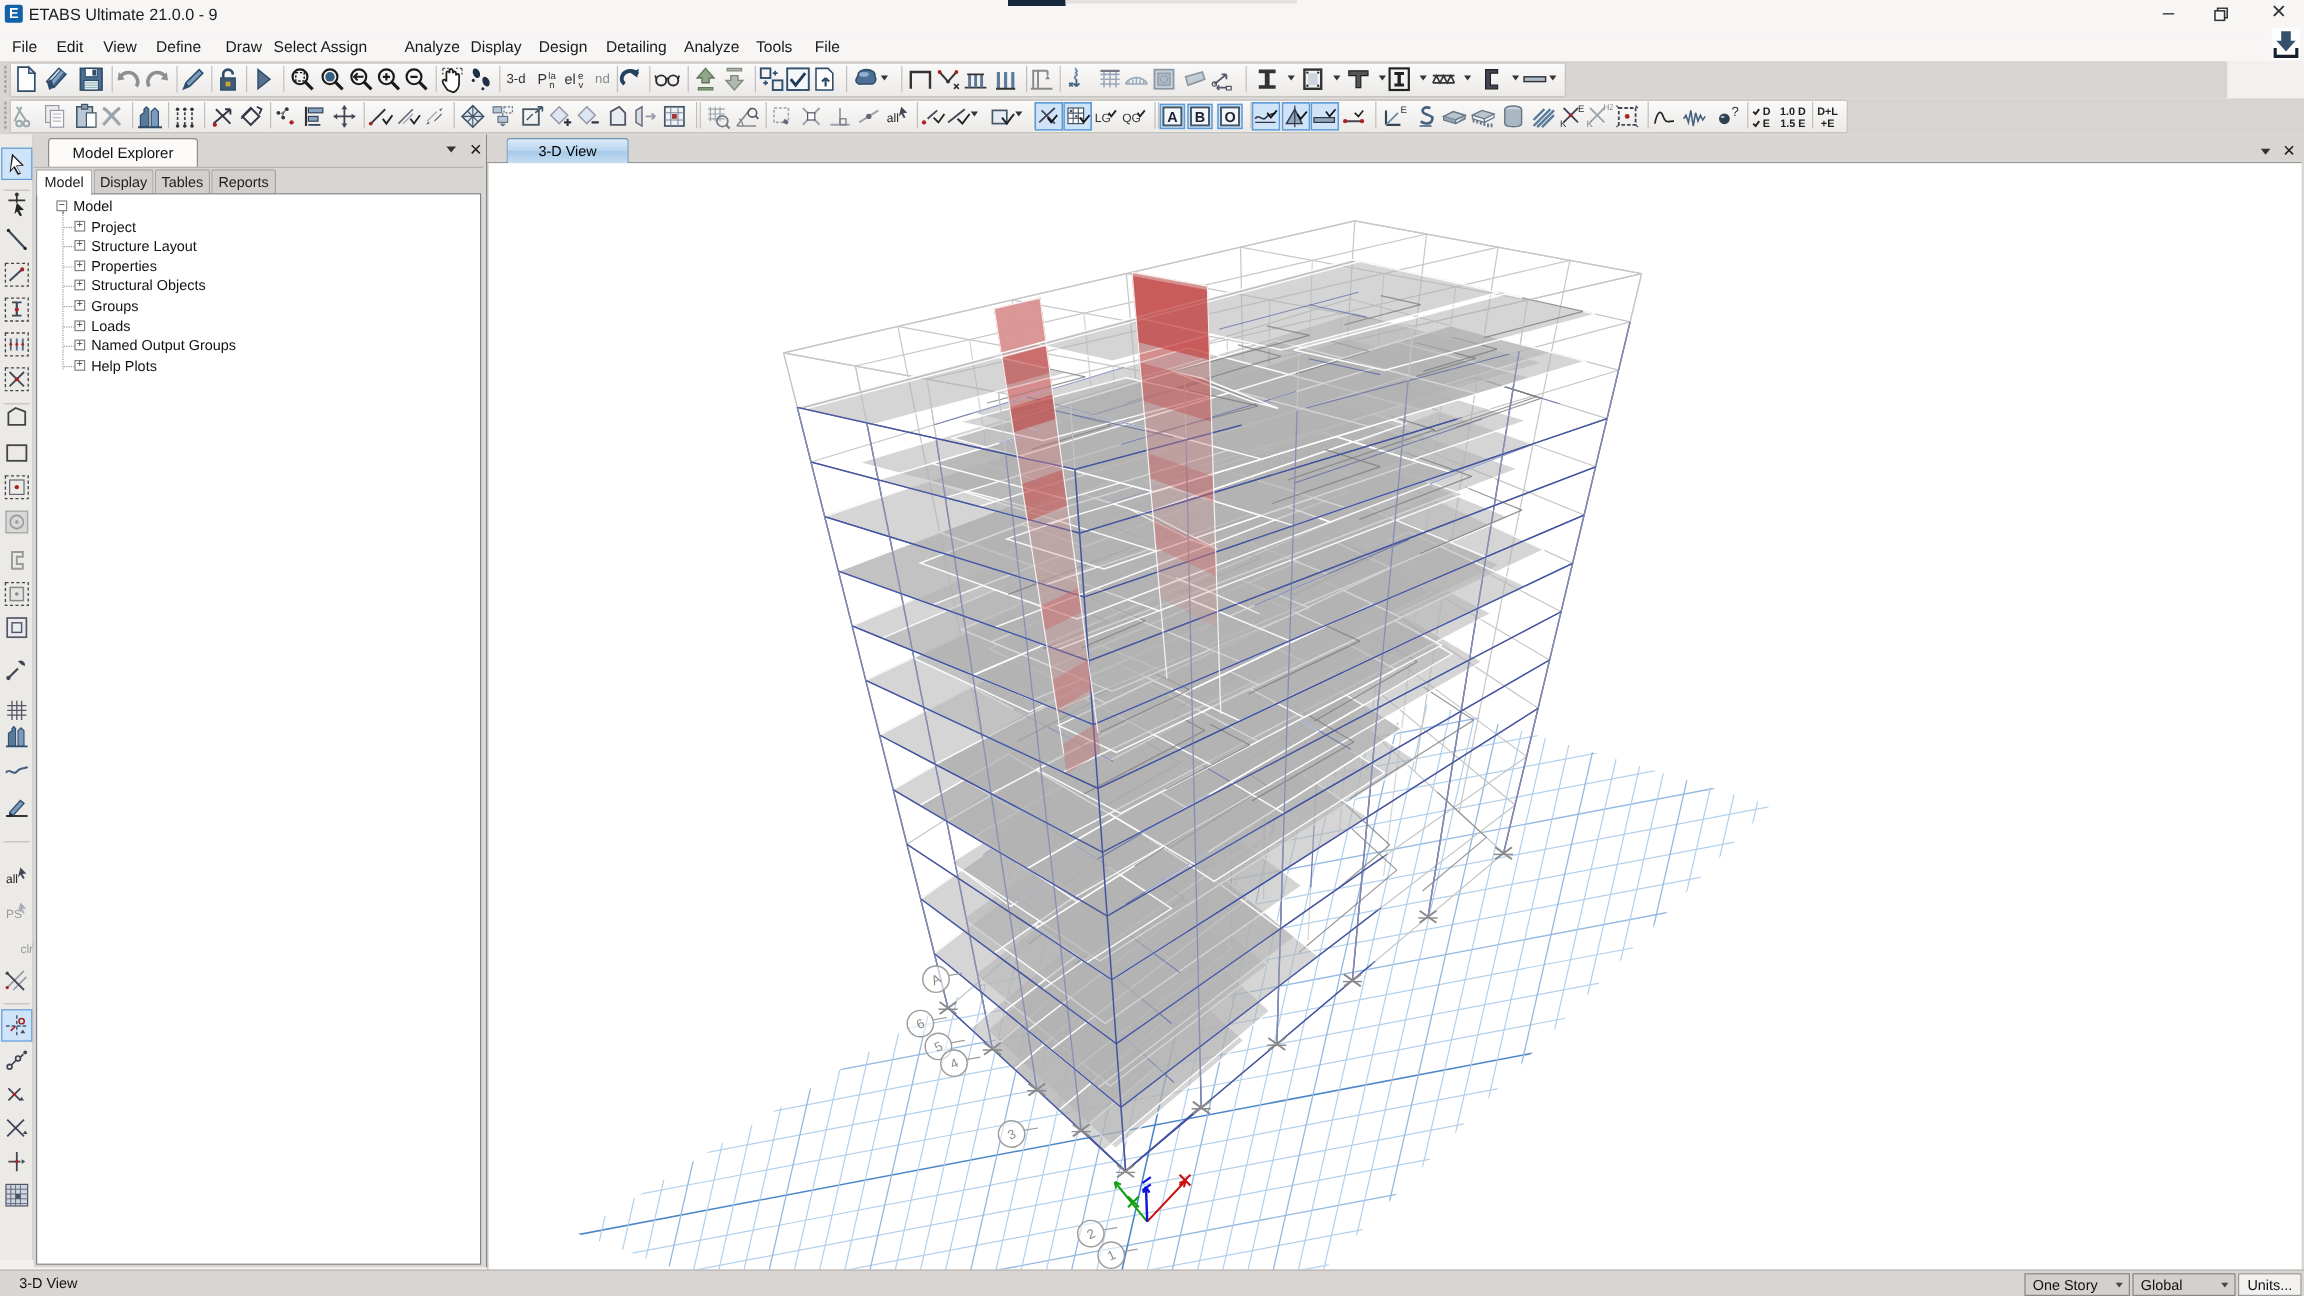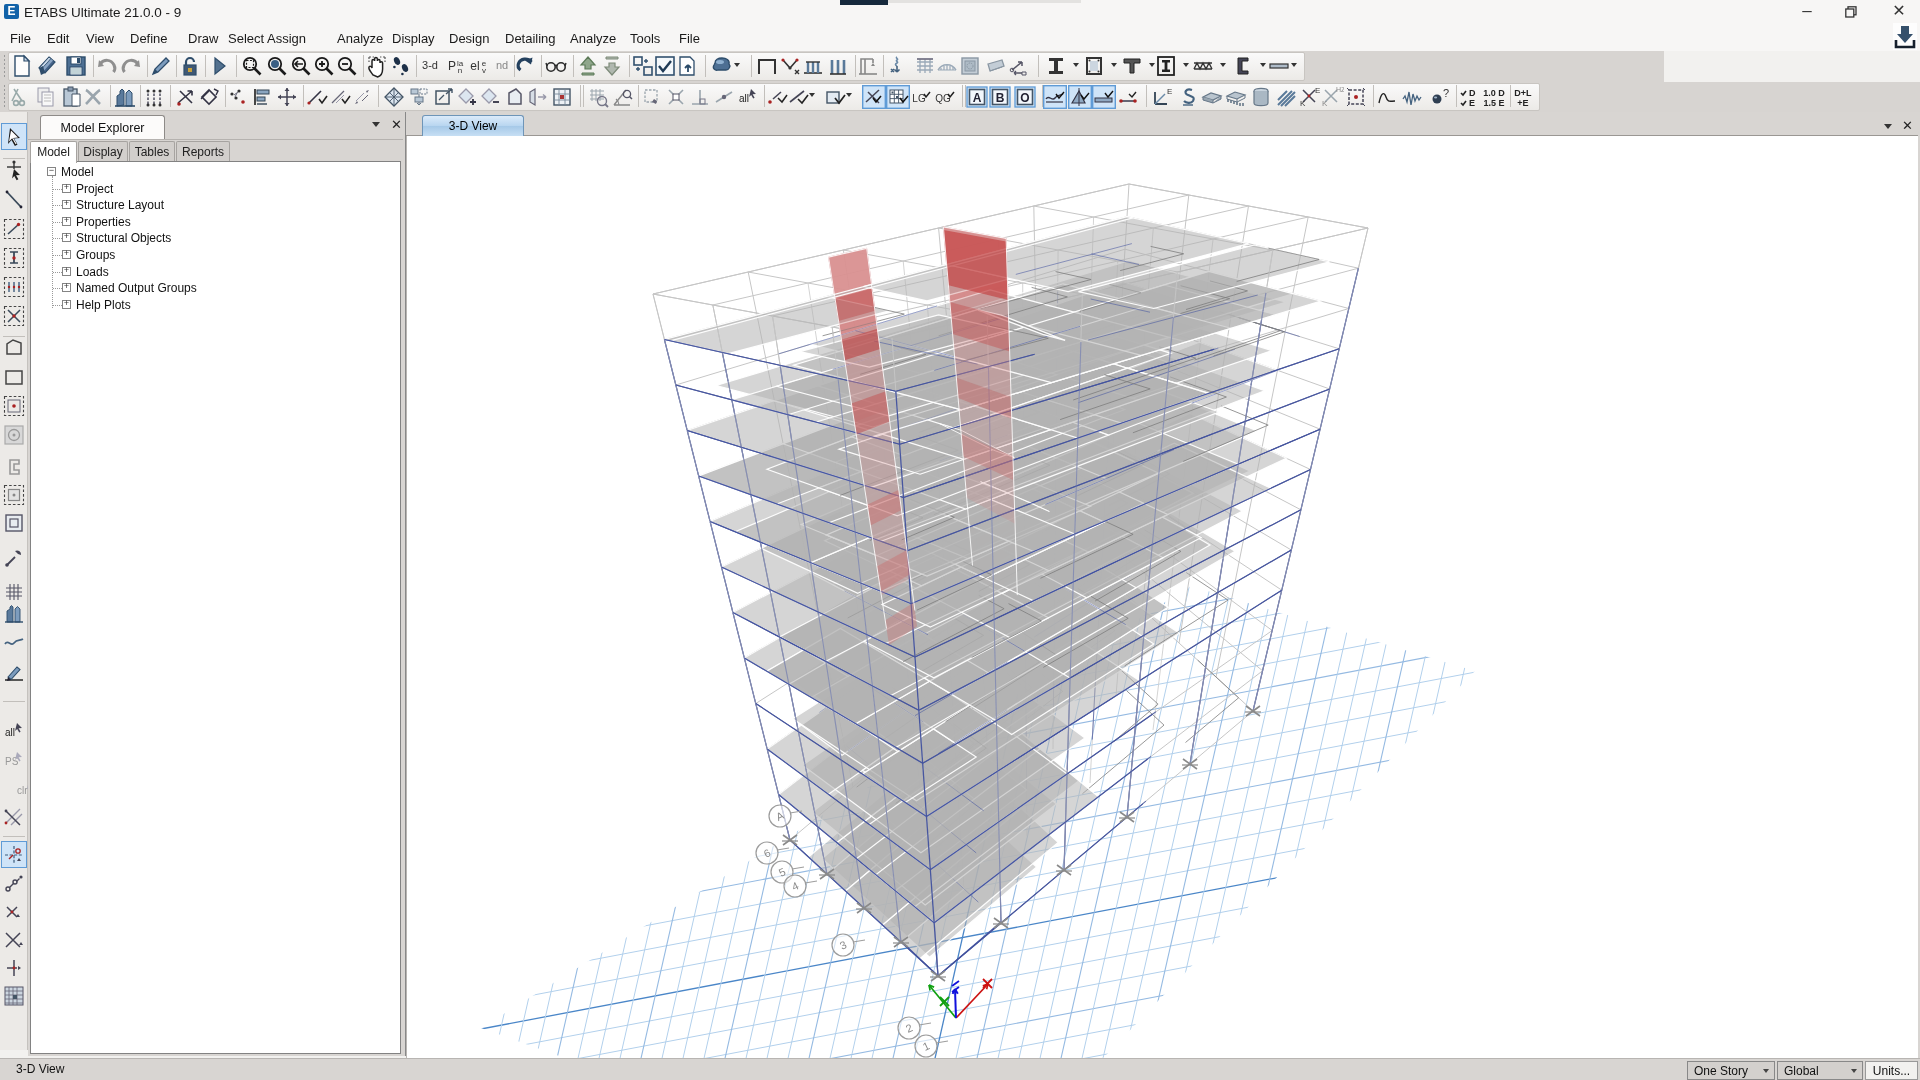--- a/index.html
+++ b/index.html
@@ -3,21 +3,21 @@
 *{margin:0;padding:0;box-sizing:border-box}
 html,body{width:1920px;height:1080px;overflow:hidden;font-family:"Liberation Sans",sans-serif;background:#f2f1ef}
 #titlebar{position:absolute;left:0;top:0;width:1920px;height:27px;background:#f7f6f5}
 #title-text{position:absolute;left:24px;top:5px;font-size:13.5px;color:#1a1a1a}
 #logo{position:absolute;left:4px;top:4px;width:15px;height:15px;background:#1262a8;border-radius:2px;color:#fff;font-weight:bold;font-size:12px;text-align:center;line-height:15px}
 #topdark{position:absolute;left:840px;top:0;width:48px;height:5px;background:#16293c}
 #topgray{position:absolute;left:888px;top:0;width:193px;height:3px;background:#e3e2e0}
 .winbtn{position:absolute;top:0;width:36px;height:24px;color:#333;text-align:center;line-height:22px;font-size:15px}
 #menubar{position:absolute;left:0;top:27px;width:1920px;height:24px;background:#f7f6f5}
 .menu{position:absolute;top:4px;font-size:13px;color:#1a1a1a}
-#toolbar1{position:absolute;left:0;top:51px;width:1664px;height:31px;background:#d7d4d1}
+#toolbar1{position:absolute;left:0;top:51px;width:1856px;height:31px;background:#d7d4d1}
 #toolbar2{position:absolute;left:0;top:82px;width:1920px;height:30px;background:#d7d4d1}
 .tbcard{position:absolute;top:1px;background:linear-gradient(#fafafa,#eceae7);border:1px solid #c8c5c1;border-radius:2px}
 .grip{position:absolute;left:2px;width:5px;height:24px;background-image:radial-gradient(circle,#9a9a9a 0.9px,transparent 1.1px);background-size:5px 4px}
 .ic{position:absolute;width:24px;height:24px}
 .sep{position:absolute;width:1px;height:22px;background:#c2bfbb}
 .dd{position:absolute;width:0;height:0;border-left:3.5px solid transparent;border-right:3.5px solid transparent;border-top:4px solid #333}
 #leftbar{position:absolute;left:0;top:112px;width:28px;height:938px;background:#eceae7;border-right:1px solid #c5c2be}
 .lsep{position:absolute;left:3px;width:22px;height:1px;background:#c2bfbb}
 #mepanel{position:absolute;left:28px;top:112px;width:375px;height:944px;background:#d8d5d2}
 #metab{position:absolute;left:12px;top:3px;width:125px;height:24px;background:#fcfbfa;border:1px solid #8e8b88;border-bottom:none;border-radius:3px 3px 0 0;text-align:center;font-size:12.5px;line-height:24px;color:#111}

